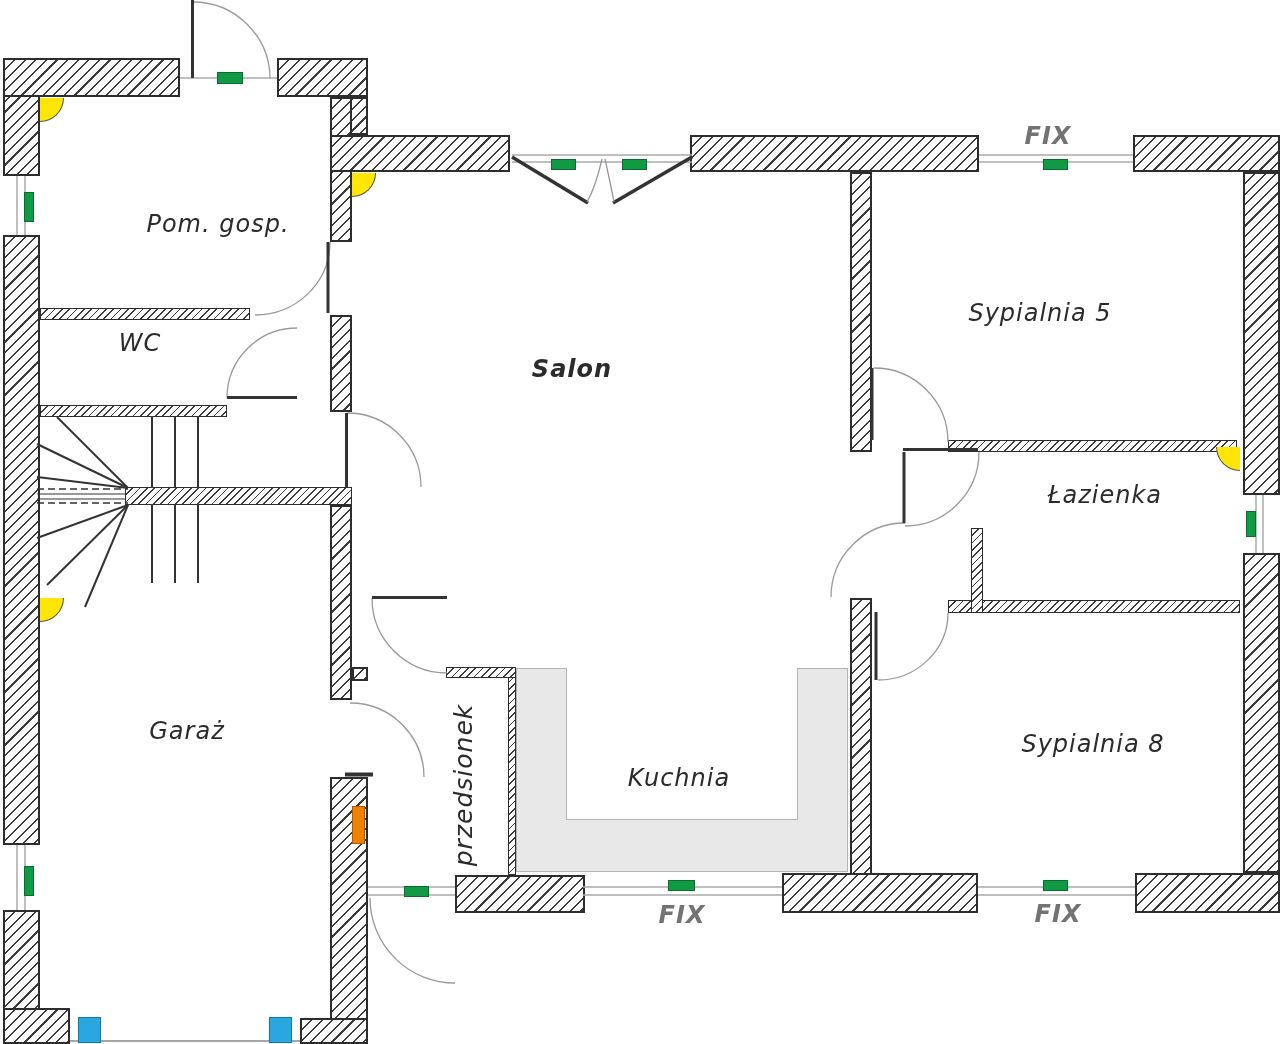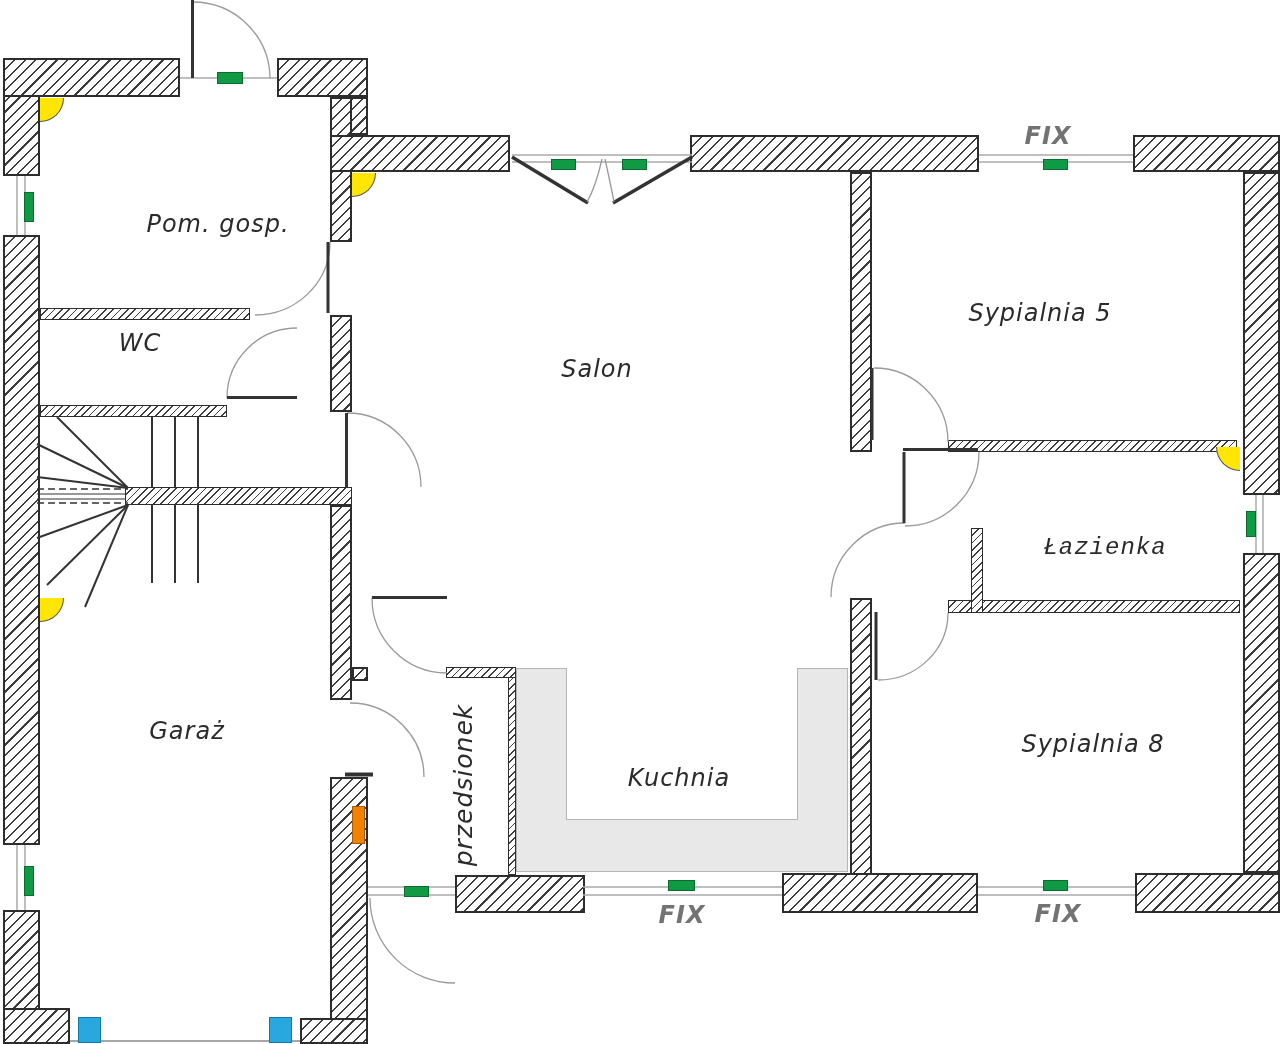--- a/index.html
+++ b/index.html
@@ -180,25 +180,25 @@
   <div class="corner" style="left:352px;top:173px;width:24px;height:24px;background:#ffe605;border:1px solid #555;border-radius:0 0 100% 0;border-top:none;border-left:none;"></div>
   <div class="corner" style="left:40px;top:598px;width:24px;height:24px;background:#ffe605;border:1px solid #555;border-radius:0 0 100% 0;border-top:none;border-left:none;"></div>
   <div class="corner" style="left:1216px;top:447px;width:24px;height:24px;background:#ffe605;border:1px solid #555;border-radius:0 0 0 100%;border-top:none;border-right:none;"></div>
 
   <div class="post" style="left:78px;top:1017px;width:23px;height:26px;background:#29a8e0;"></div>
   <div class="post" style="left:269px;top:1017px;width:23px;height:26px;background:#29a8e0;"></div>
   <div class="flue" style="left:352px;top:806px;width:13px;height:38px;background:#f08200;"></div>
 
   <div class="room-label" style="left:205px;top:224px;margin-left:13px;">Pom. gosp.</div>
   <div class="room-label" style="left:140px;top:343px;">WC</div>
-  <div class="room-label" style="left:597px;top:369px;">Salon</div>
+  <div class="room-label" style="left:572px;top:369px;font-weight:bold;">Salon</div>
   <div class="room-label" style="left:187px;top:731px;">Garaż</div>
   <div class="room-label" style="left:679px;top:778px;">Kuchnia</div>
   <div class="room-label vertical" style="left:463px;top:785px;font-size:25px;">przedsionek</div>
   <div class="room-label" style="left:1040px;top:313px;">Sypialnia 5</div>
-  <div class="room-label" style="left:1105px;top:547px;font-family:Liberation Mono, monospace;">Łazienka</div>
+  <div class="room-label" style="left:1105px;top:495px;">Łazienka</div>
   <div class="room-label" style="left:1093px;top:744px;">Sypialnia 8</div>
 
   <div class="fix-label" style="left:1048px;top:136px;">FIX</div>
   <div class="fix-label" style="left:682px;top:915px;">FIX</div>
   <div class="fix-label" style="left:1058px;top:914px;">FIX</div>
 
 </div>
 
 </body></html>

